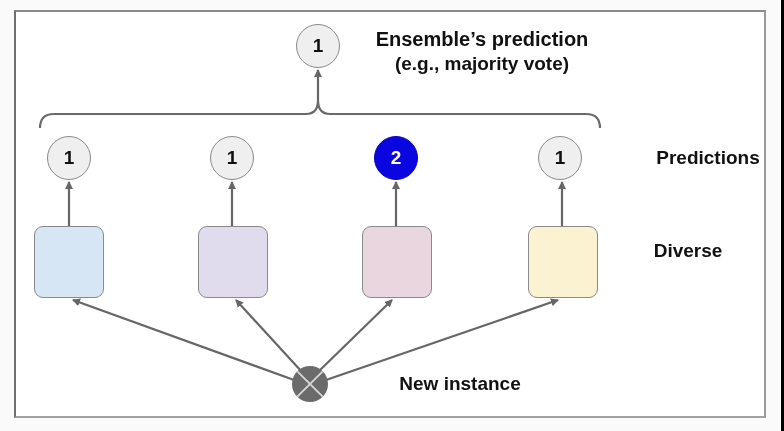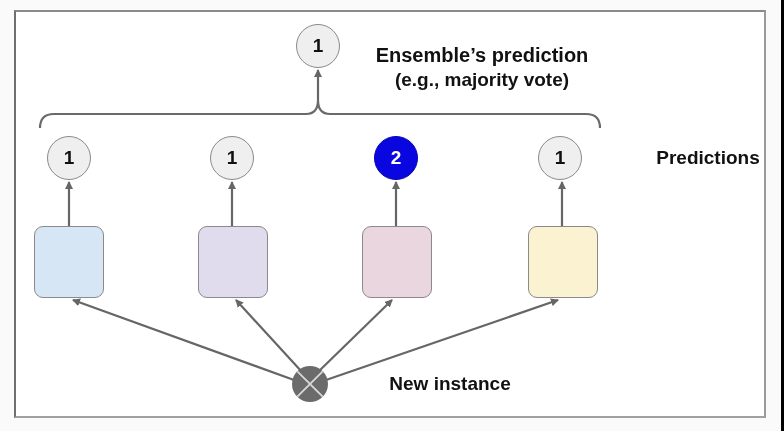--- a/index.html
+++ b/index.html
@@ -77,31 +77,32 @@
     </g>
 
   <g transform="translate(310,384)">
     <circle r="18" fill="#6b6b6b"></circle>
     <line x1="-12.7" y1="-12.7" x2="12.7" y2="12.7" stroke="#d8d8d8" stroke-width="1.8"></line>
     <line x1="12.7" y1="-12.7" x2="-12.7" y2="12.7" stroke="#d8d8d8" stroke-width="1.8"></line>
   </g>
 </svg>
 
 <div class="node" style="left:296px;top:24px;">1</div>
-<div class="lbl" style="left:352px;top:28px;width:260px;font-size:20px;margin-top:16px;">
+<div class="lbl" style="left:352px;top:28px;width:260px;font-size:20px;">
   <div>Ensemble’s prediction</div>
   <div class="sub" style="font-size:19px;margin-top:2px;">(e.g., majority vote)</div>
 </div>
 
 <div class="node" id="p0" style="left:47px;top:136px;">1</div>
 <div class="node" id="p1" style="left:210px;top:136px;">1</div>
 <div class="node hl" id="p2" style="left:374px;top:136px;">2</div>
 <div class="node" id="p3" style="left:538px;top:136px;">1</div>
 <div class="lbl" style="left:638px;top:147px;width:140px;font-size:19px;">Predictions</div>
 
 <div class="box" id="b0" style="left: 34px; top: 226px; background: rgb(214, 230, 245);"></div>
 <div class="box" id="b1" style="left: 198px; top: 226px; background: rgb(224, 220, 238);"></div>
 <div class="box" id="b2" style="left: 362px; top: 226px; background: rgb(234, 214, 222);"></div>
 <div class="box" id="b3" style="left: 528px; top: 226px; background: rgb(251, 242, 210);"></div>
 <div class="lbl" style="left:618px;top:240px;width:140px;font-size:19px;">
+  <div>Diverse</div>
 </div>
 
-<div class="lbl" style="left:370px;top:373px;width:160px;font-size:19px;">New instance</div>
+<div class="lbl" style="left:380px;top:373px;width:160px;font-size:19px;">New instance</div>
 
 </body></html>

